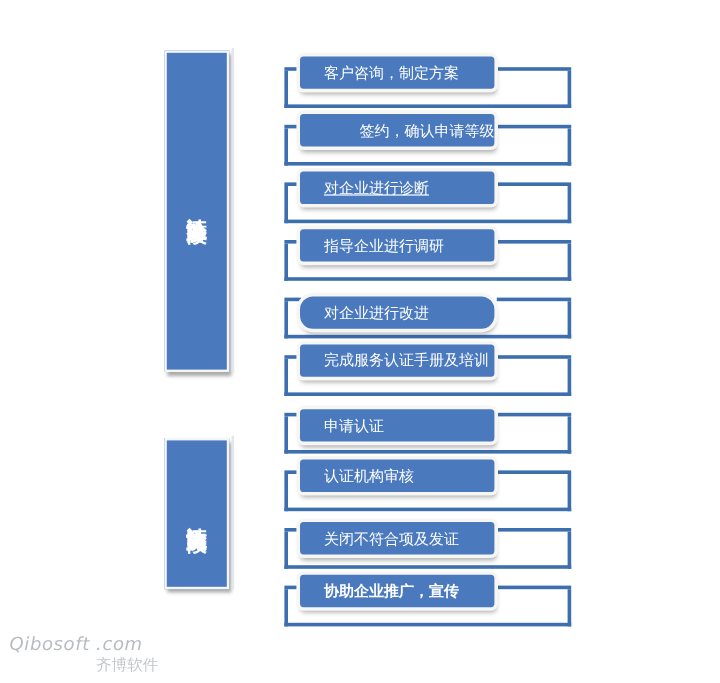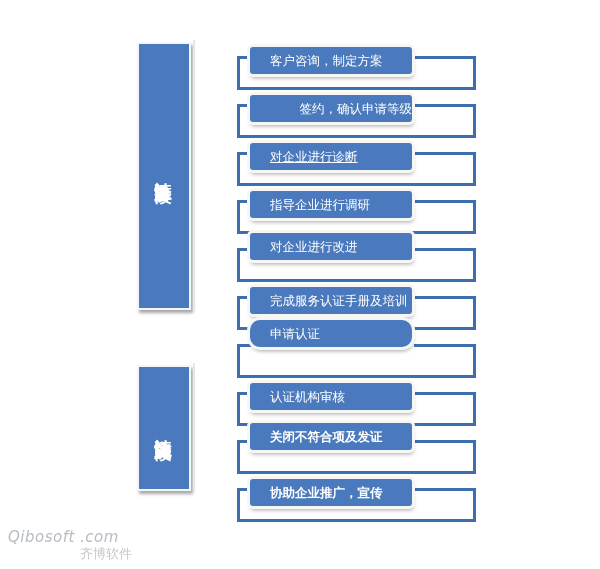--- a/index.html
+++ b/index.html
@@ -45,33 +45,33 @@
 <div class="bracket" style="top:107px;"></div>
 <div class="step" style="top:95px;text-align:right;">签约，确认申请等级</div>
 
 <div class="bracket" style="top:155px;"></div>
 <div class="step" style="top:143px;text-decoration:underline;">对企业进行诊断</div>
 
 <div class="bracket" style="top:203px;"></div>
 <div class="step" style="top:191px;">指导企业进行调研</div>
 
 <div class="bracket" style="top:251px;"></div>
-<div class="step" style="top:233px;">对企业进行改进</div>
+<div class="step" style="top:247px;border-radius:11px;">对企业进行改进</div>
 
 <div class="bracket" style="top:299px;"></div>
-<div class="step" style="top:287px;">完成服务认证手册及培训</div>
+<div class="step" style="top:287px;font-family:Liberation Serif, serif;">完成服务认证手册及培训</div>
 
 <div class="bracket" style="top:347px;"></div>
-<div class="step" style="top:320px;border-radius:10px;">申请认证</div>
+<div class="step" style="top:341px;">申请认证</div>
 
 <div class="bracket" style="top:395px;"></div>
 <div class="step" style="top:383px;">认证机构审核</div>
 
 <div class="bracket" style="top:443px;"></div>
-<div class="step" style="top:423px;font-weight:bold;">关闭不符合项及发证</div>
+<div class="step" style="top:435px;">关闭不符合项及发证</div>
 
 <div class="bracket" style="top:491px;"></div>
 <div class="step" style="top:479px;font-weight:bold;">协助企业推广，宣传</div>
 
 <div class="logo">
   <span class="en">Qibosoft .com</span>
   <span class="cn">齐博软件</span>
 </div>
 
 </body></html>

